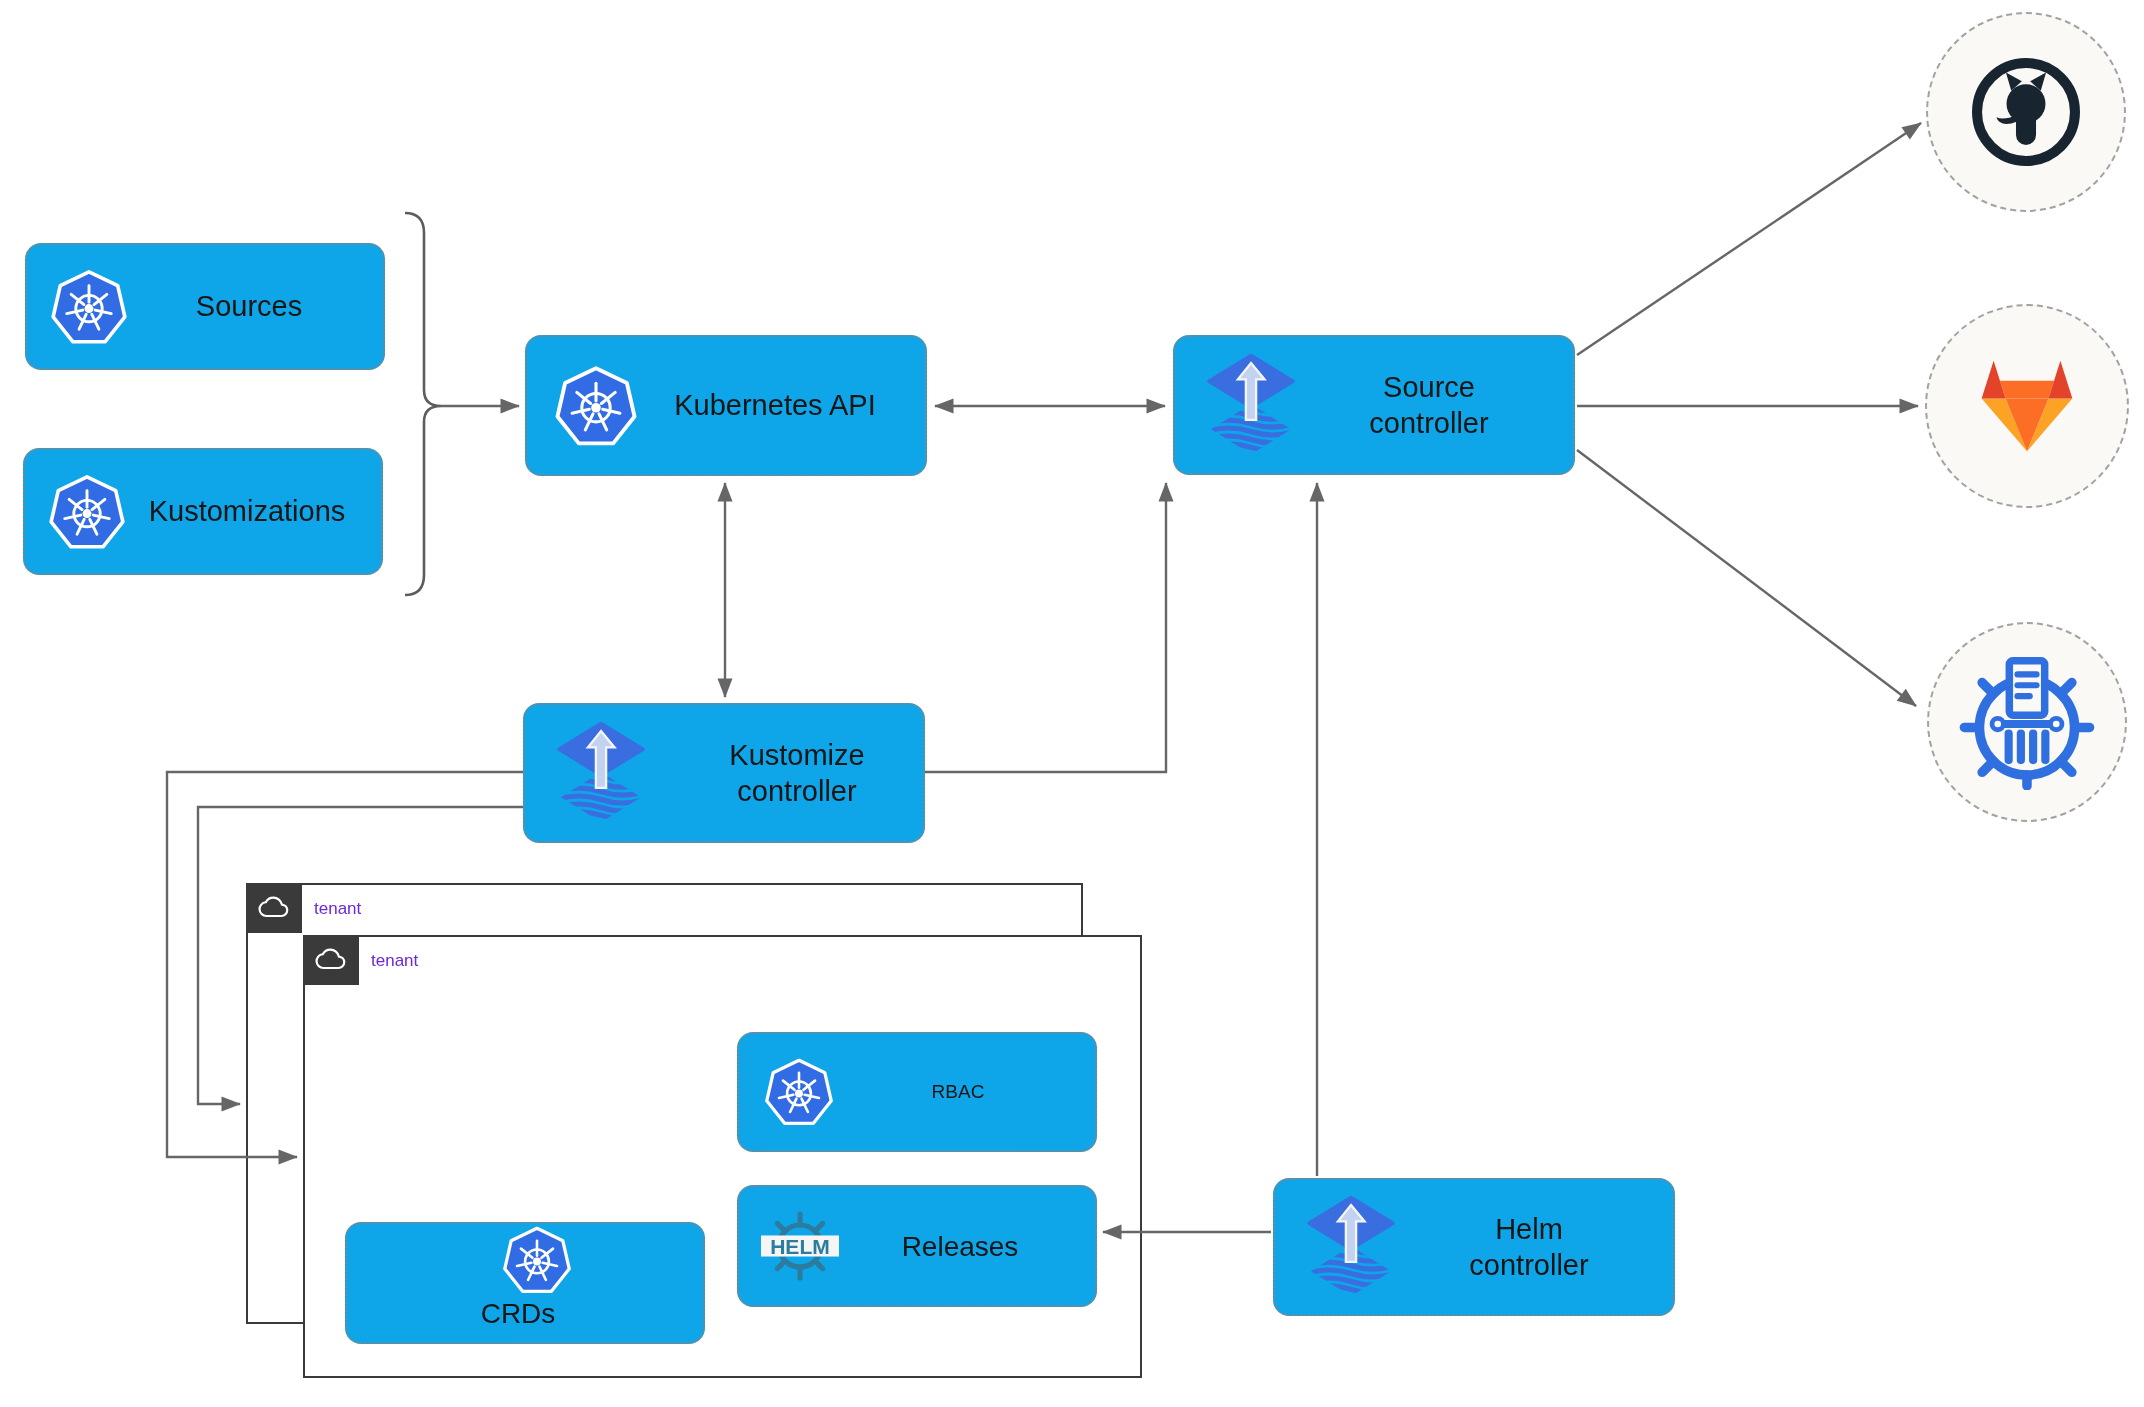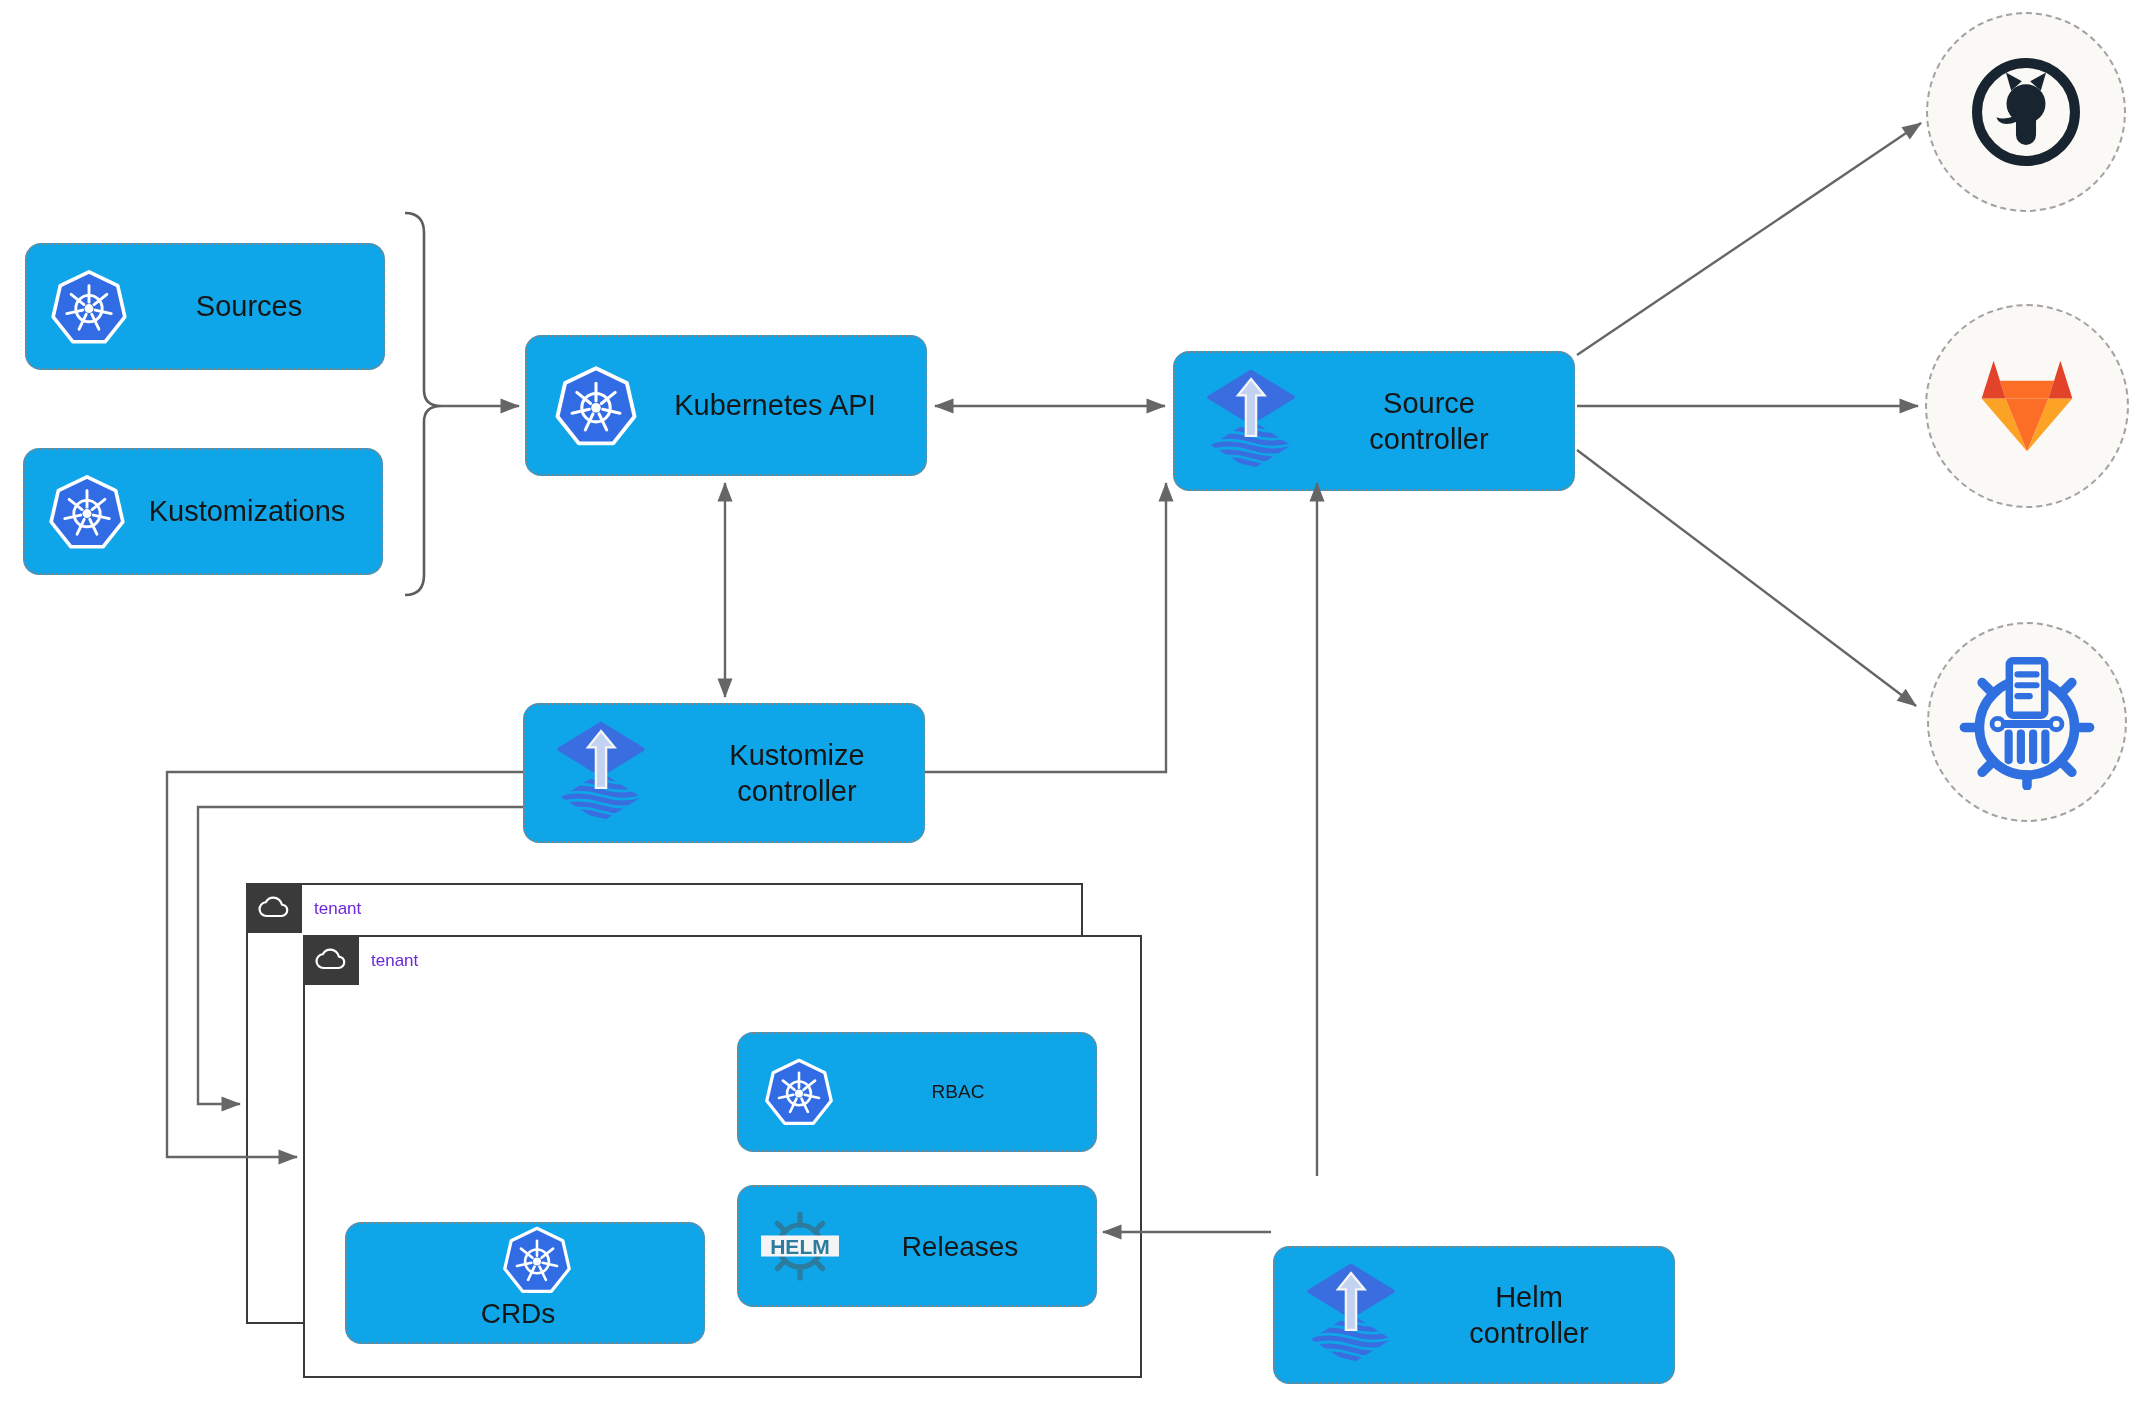--- a/index.html
+++ b/index.html
@@ -191,39 +191,39 @@
 
   <div class="node" style="left:23px; top:448px; width:360px; height:127px;">
     <span class="icon">
       <svg class="ic-80">
           <use href="#ic-k8s"></use>
         </svg>
       </span>
     <span class="label">Kustomizations</span>
   </div>
 
-  <div class="node ctrl" style="left:1173px; top:351px; width:402px; height:140px;">
+  <div class="node ctrl" style="left:1173px; top:335px; width:402px; height:140px;">
     <span class="icon">
       <svg class="ic-flux">
           <use href="#ic-flux"></use>
         </svg>
       </span>
     <span class="label"><span>Source controller</span></span>
   </div>
 
   <div class="node ctrl" style="left:523px; top:703px; width:402px; height:140px;gap:36px;">
     <span class="icon">
       <svg class="ic-flux">
           <use href="#ic-flux"></use>
         </svg>
       </span>
     <span class="label"><span>Kustomize controller</span></span>
   </div>
 
-  <div class="node ctrl" style="left:1273px; top:1246px; width:402px; height:138px;">
+  <div class="node ctrl" style="left:1273px; top:1178px; width:402px; height:138px;">
     <span class="icon">
       <svg class="ic-flux">
           <use href="#ic-flux"></use>
         </svg>
       </span>
     <span class="label"><span>Helm controller</span></span>
   </div>
 
 
   <div class="node" style="left:737px; top:1032px; width:360px; height:120px;">

